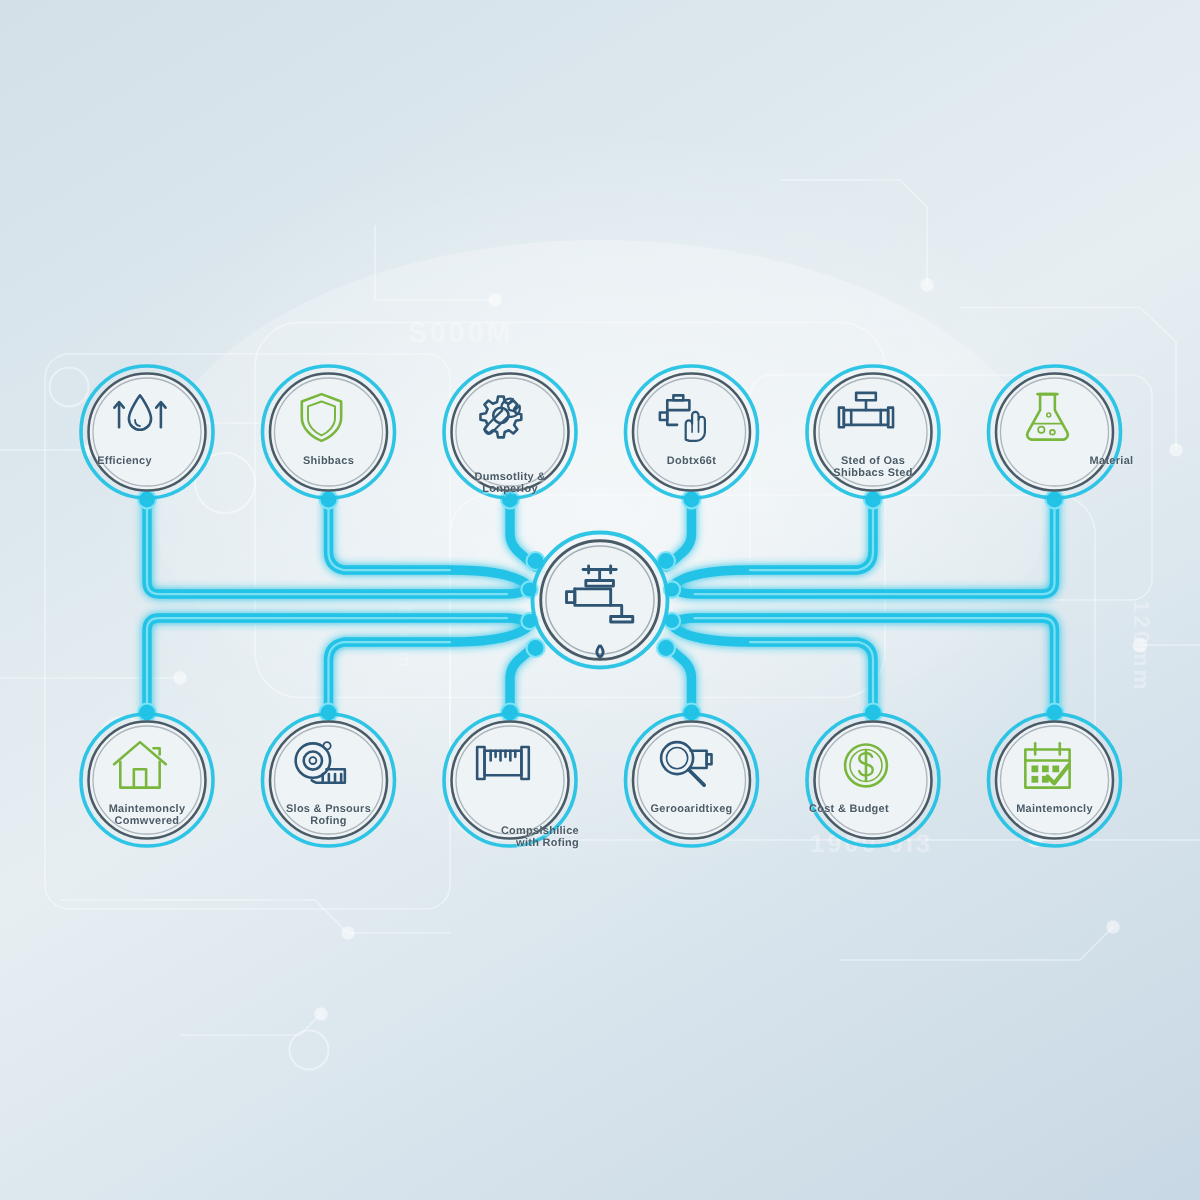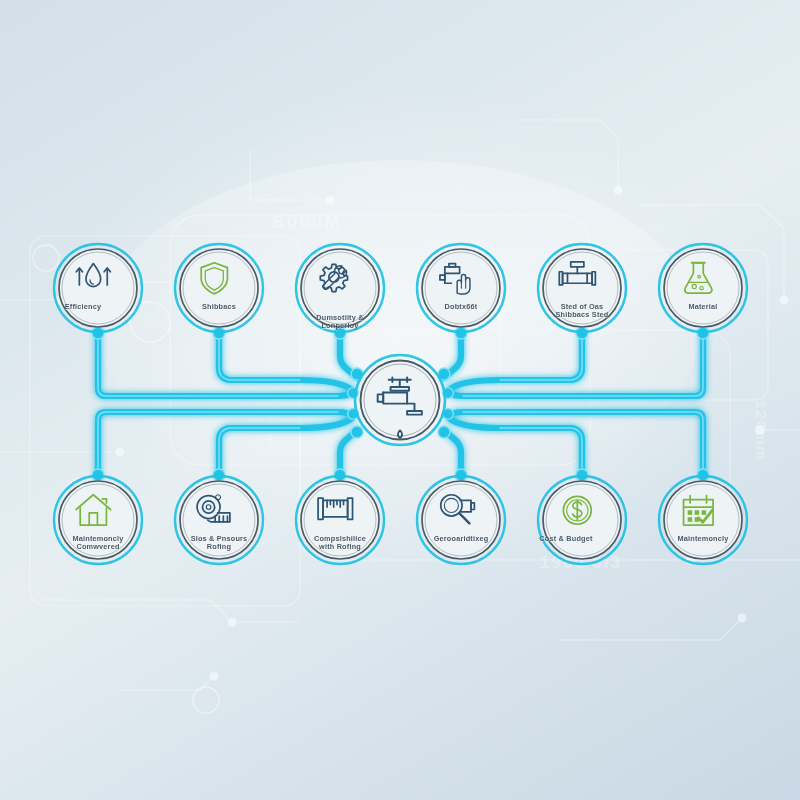--- a/index.html
+++ b/index.html
@@ -244,21 +244,21 @@
       <circle cx="46" cy="46" r="36" fill="none" stroke="#4a5b66" stroke-width=".9" opacity=".4"></circle>
       <g transform="translate(20,15) scale(0.82)" fill="none" stroke="#79b63c" color="#79b63c" stroke-width="2.1" stroke-linecap="round" stroke-linejoin="round">
     <path d="M20 7 H32 V20 L42 38 a4 4 0 0 1-3.5 6 H13.5 A4 4 0 0 1 10 38 L20 20 Z"></path>
     <path d="M18 7 H34" stroke-width="2.4"></path>
     <path d="M14.5 31 H37.5" stroke-width="1.5"></path>
     <circle cx="21" cy="36" r="2.6" stroke-width="1.4"></circle>
     <circle cx="30" cy="38" r="2" stroke-width="1.4"></circle>
     <circle cx="27" cy="24" r="1.6" stroke-width="1.3"></circle>
           </g>
     </svg></div>
-      <div class="lbl node-lbl" style="left: 657px; top: 303px; width: 92px;">
+      <div class="lbl node-lbl" style="left: 695px; top: 303px; width: 92px;">
         <div>Material</div>
       </div>
       <div style="position: absolute; left: 52px; top: 474px; width: 92px; height: 92px;">
     <svg viewBox="0 0 92 92" width="92" height="92">
       <circle cx="46" cy="46" r="44" fill="none" stroke="#24c2e4" stroke-width="2.4" opacity=".95"></circle>
       <circle cx="46" cy="46" r="39" fill="#eef3f6" stroke="#4a5b66" stroke-width="1.7"></circle>
       <circle cx="46" cy="46" r="36" fill="none" stroke="#4a5b66" stroke-width=".9" opacity=".4"></circle>
       <g transform="translate(20,15) scale(0.82)" fill="none" stroke="#79b63c" color="#79b63c" stroke-width="2.1" stroke-linecap="round" stroke-linejoin="round">
     <path d="M5 25 L26 7 L47 25"></path>
     <path d="M10 23 V44 H42 V23"></path>
@@ -301,21 +301,21 @@
     <path d="M5 11 H11 V37 H5 Z"></path>
             <path d="M41 11 H47 V37 H41 Z"></path>
     <path d="M16 14 V22"></path>
             <path d="M20 14 V19"></path>
             <path d="M24 14 V22"></path>
     <path d="M28 14 V19"></path>
             <path d="M32 14 V22"></path>
             <path d="M36 14 V19"></path>
           </g>
     </svg></div>
-      <div class="lbl node-lbl" style="left: 294px; top: 535px; width: 92px;">
+      <div class="lbl node-lbl" style="left: 294px; top: 550px; width: 92px; text-align: right;">
         <div>Compslshilice</div>
         <div>with Rofing</div>
       </div>
       <div style="position: absolute; left: 415px; top: 474px; width: 92px; height: 92px;">
     <svg viewBox="0 0 92 92" width="92" height="92">
       <circle cx="46" cy="46" r="44" fill="none" stroke="#24c2e4" stroke-width="2.4" opacity=".95"></circle>
       <circle cx="46" cy="46" r="39" fill="#eef3f6" stroke="#4a5b66" stroke-width="1.7"></circle>
       <circle cx="46" cy="46" r="36" fill="none" stroke="#4a5b66" stroke-width=".9" opacity=".4"></circle>
       <g transform="translate(20,15) scale(0.82)" fill="none" stroke="#2f5575" color="#2f5575" stroke-width="2.1" stroke-linecap="round" stroke-linejoin="round">
     <circle cx="20" cy="20" r="13"></circle>

